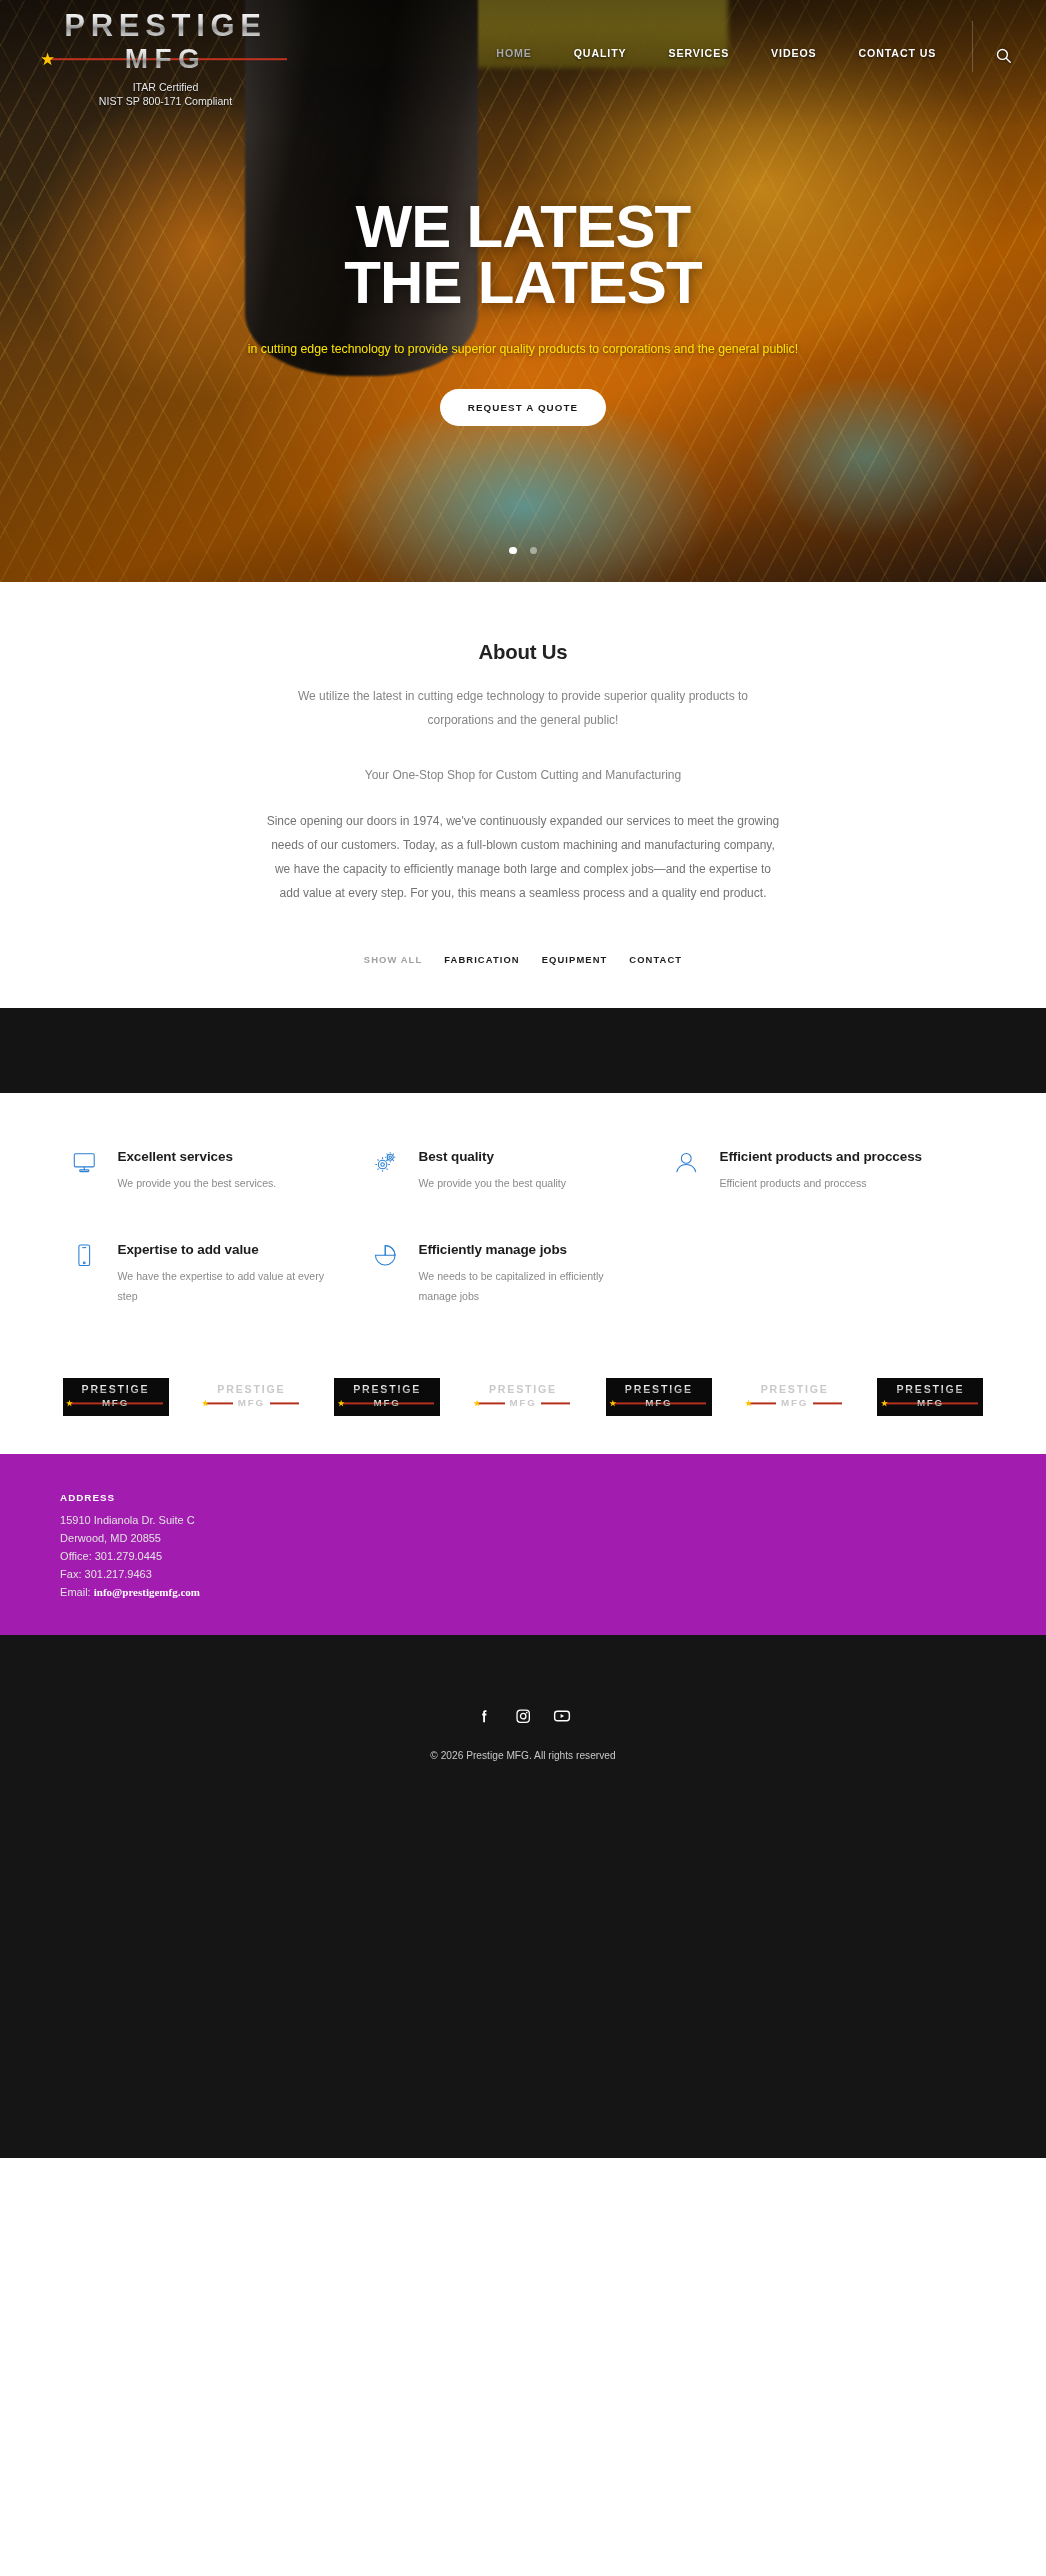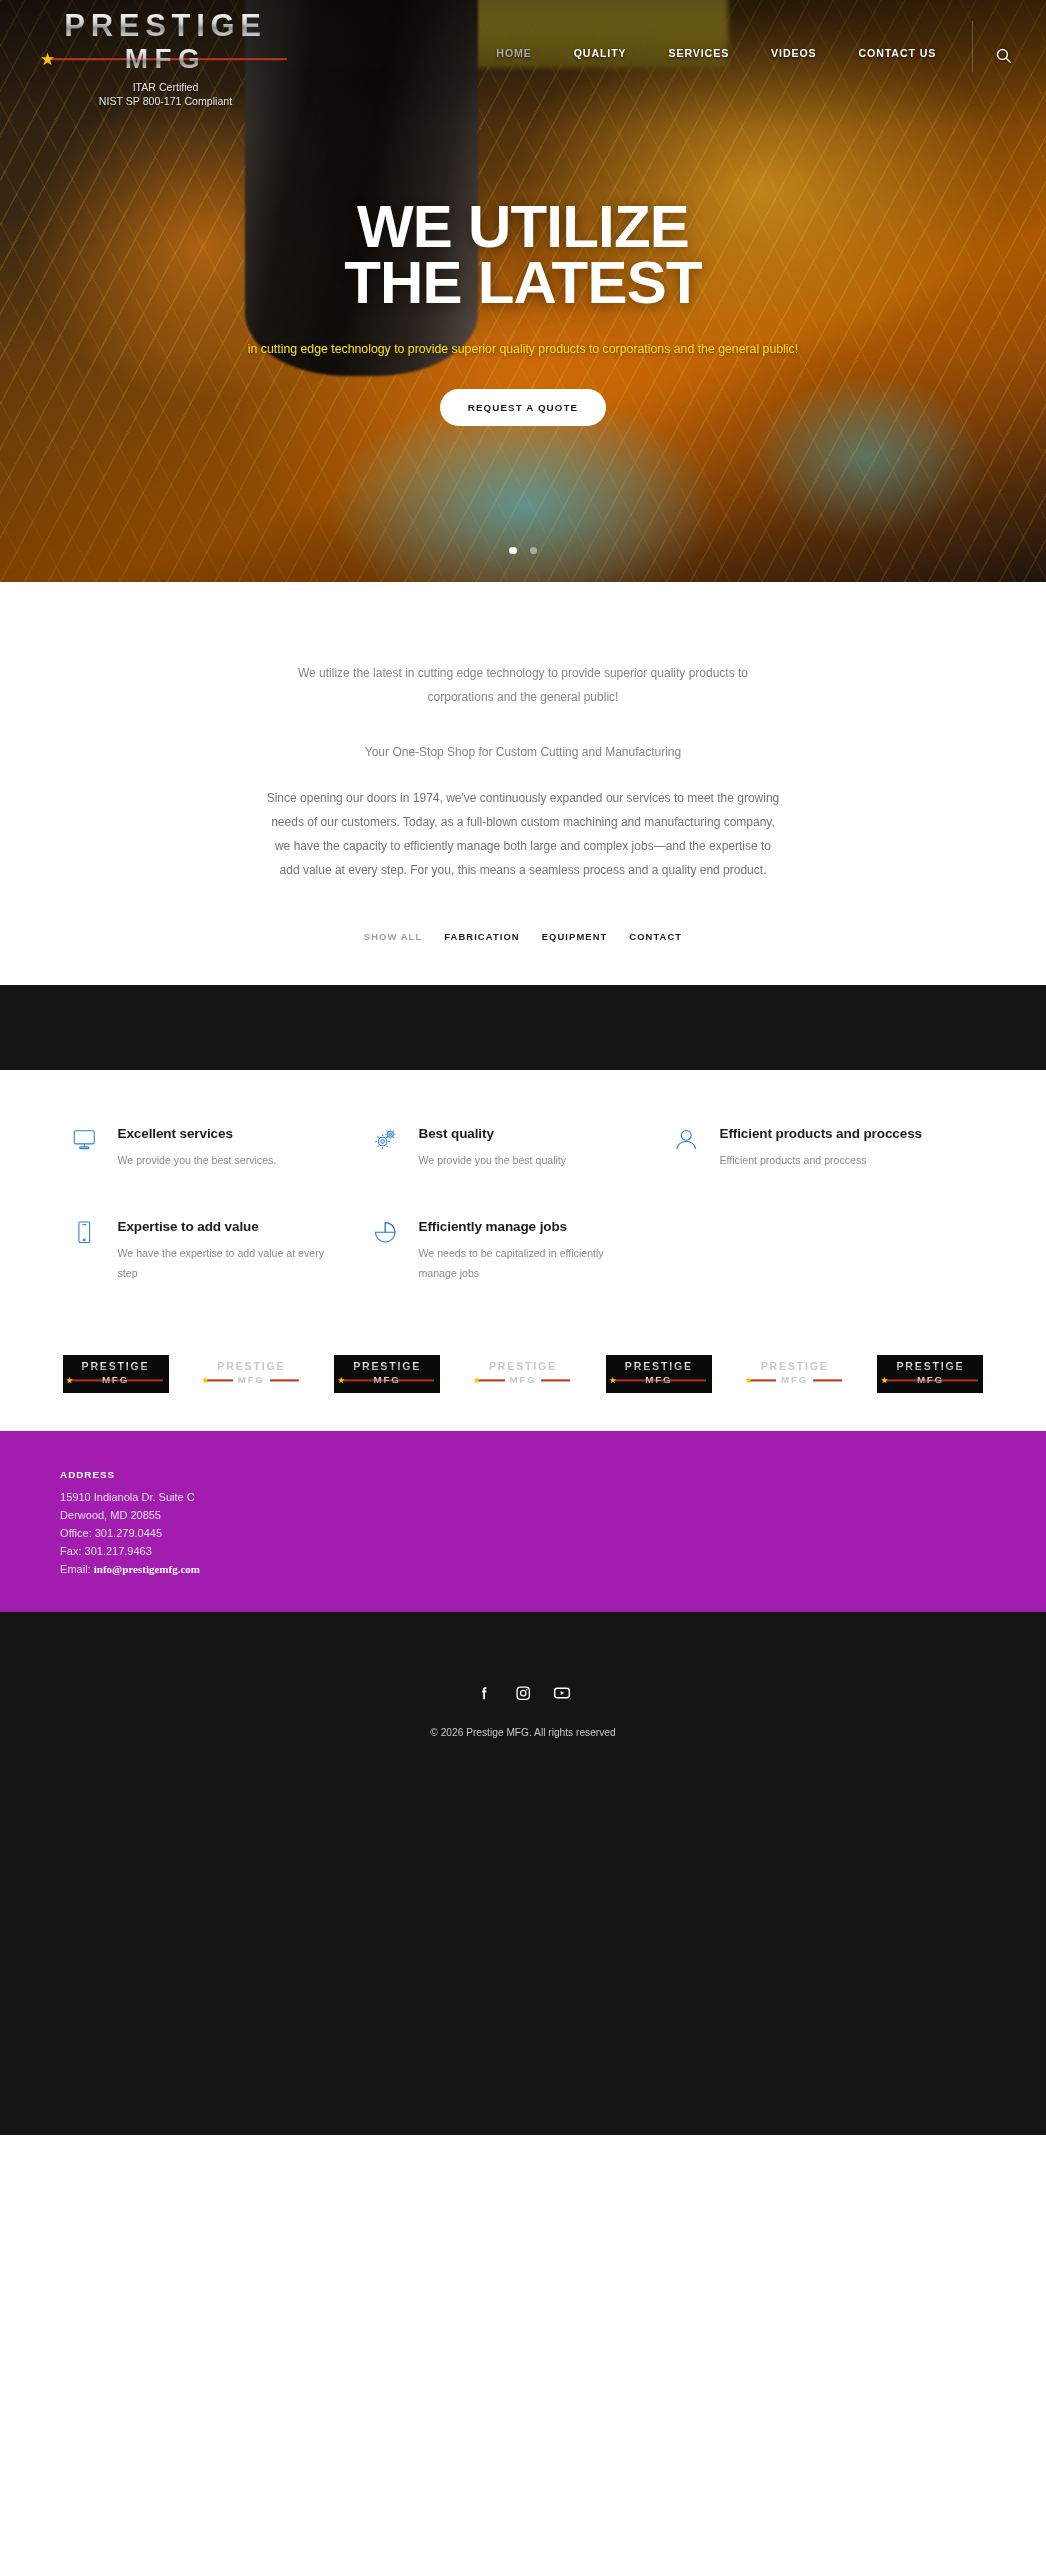--- a/index.html
+++ b/index.html
@@ -344,34 +344,35 @@
     <div class="search-btn">
       <svg width="17" height="17" viewBox="0 0 24 24" fill="none" stroke="#ffffff" stroke-width="2" stroke-linecap="round">
         <circle cx="10.5" cy="10.5" r="7"></circle>
         <line x1="15.8" y1="15.8" x2="21.5" y2="21.5"></line>
       </svg>
     </div>
   </header>
 
   <div class="hero-body">
     <h1 class="hero-title">
-      <span>WE UTILIZE</span><br>
+      <span>WE LATEST</span><br>
       <span>THE LATEST</span>
     </h1>
     <p class="hero-sub">in cutting edge technology to provide superior quality products to corporations and the general public!</p>
     <button class="hero-cta">REQUEST A QUOTE</button>
   </div>
 
   <div class="hero-dots">
     <span class="dot is-active"></span>
     <span class="dot"></span>
   </div>
 </section>
 
 <section class="about">
+  <h2>About Us</h2>
   <p class="about-lead">We utilize the latest in cutting edge technology to provide superior quality products to corporations and the general public!</p>
   <p class="about-tagline">Your One-Stop Shop for Custom Cutting and Manufacturing</p>
   <p class="about-body">Since opening our doors in 1974, we've continuously expanded our services to meet the growing needs of our customers. Today, as a full-blown custom machining and manufacturing company, we have the capacity to efficiently manage both large and complex jobs—and the expertise to add value at every step. For you, this means a seamless process and a quality end product.</p>
 
   <div class="filters">
     <a href="#" class="is-active">SHOW ALL</a>
     <a href="#">FABRICATION</a>
     <a href="#">EQUIPMENT</a>
     <a href="#">CONTACT</a>
   </div>

